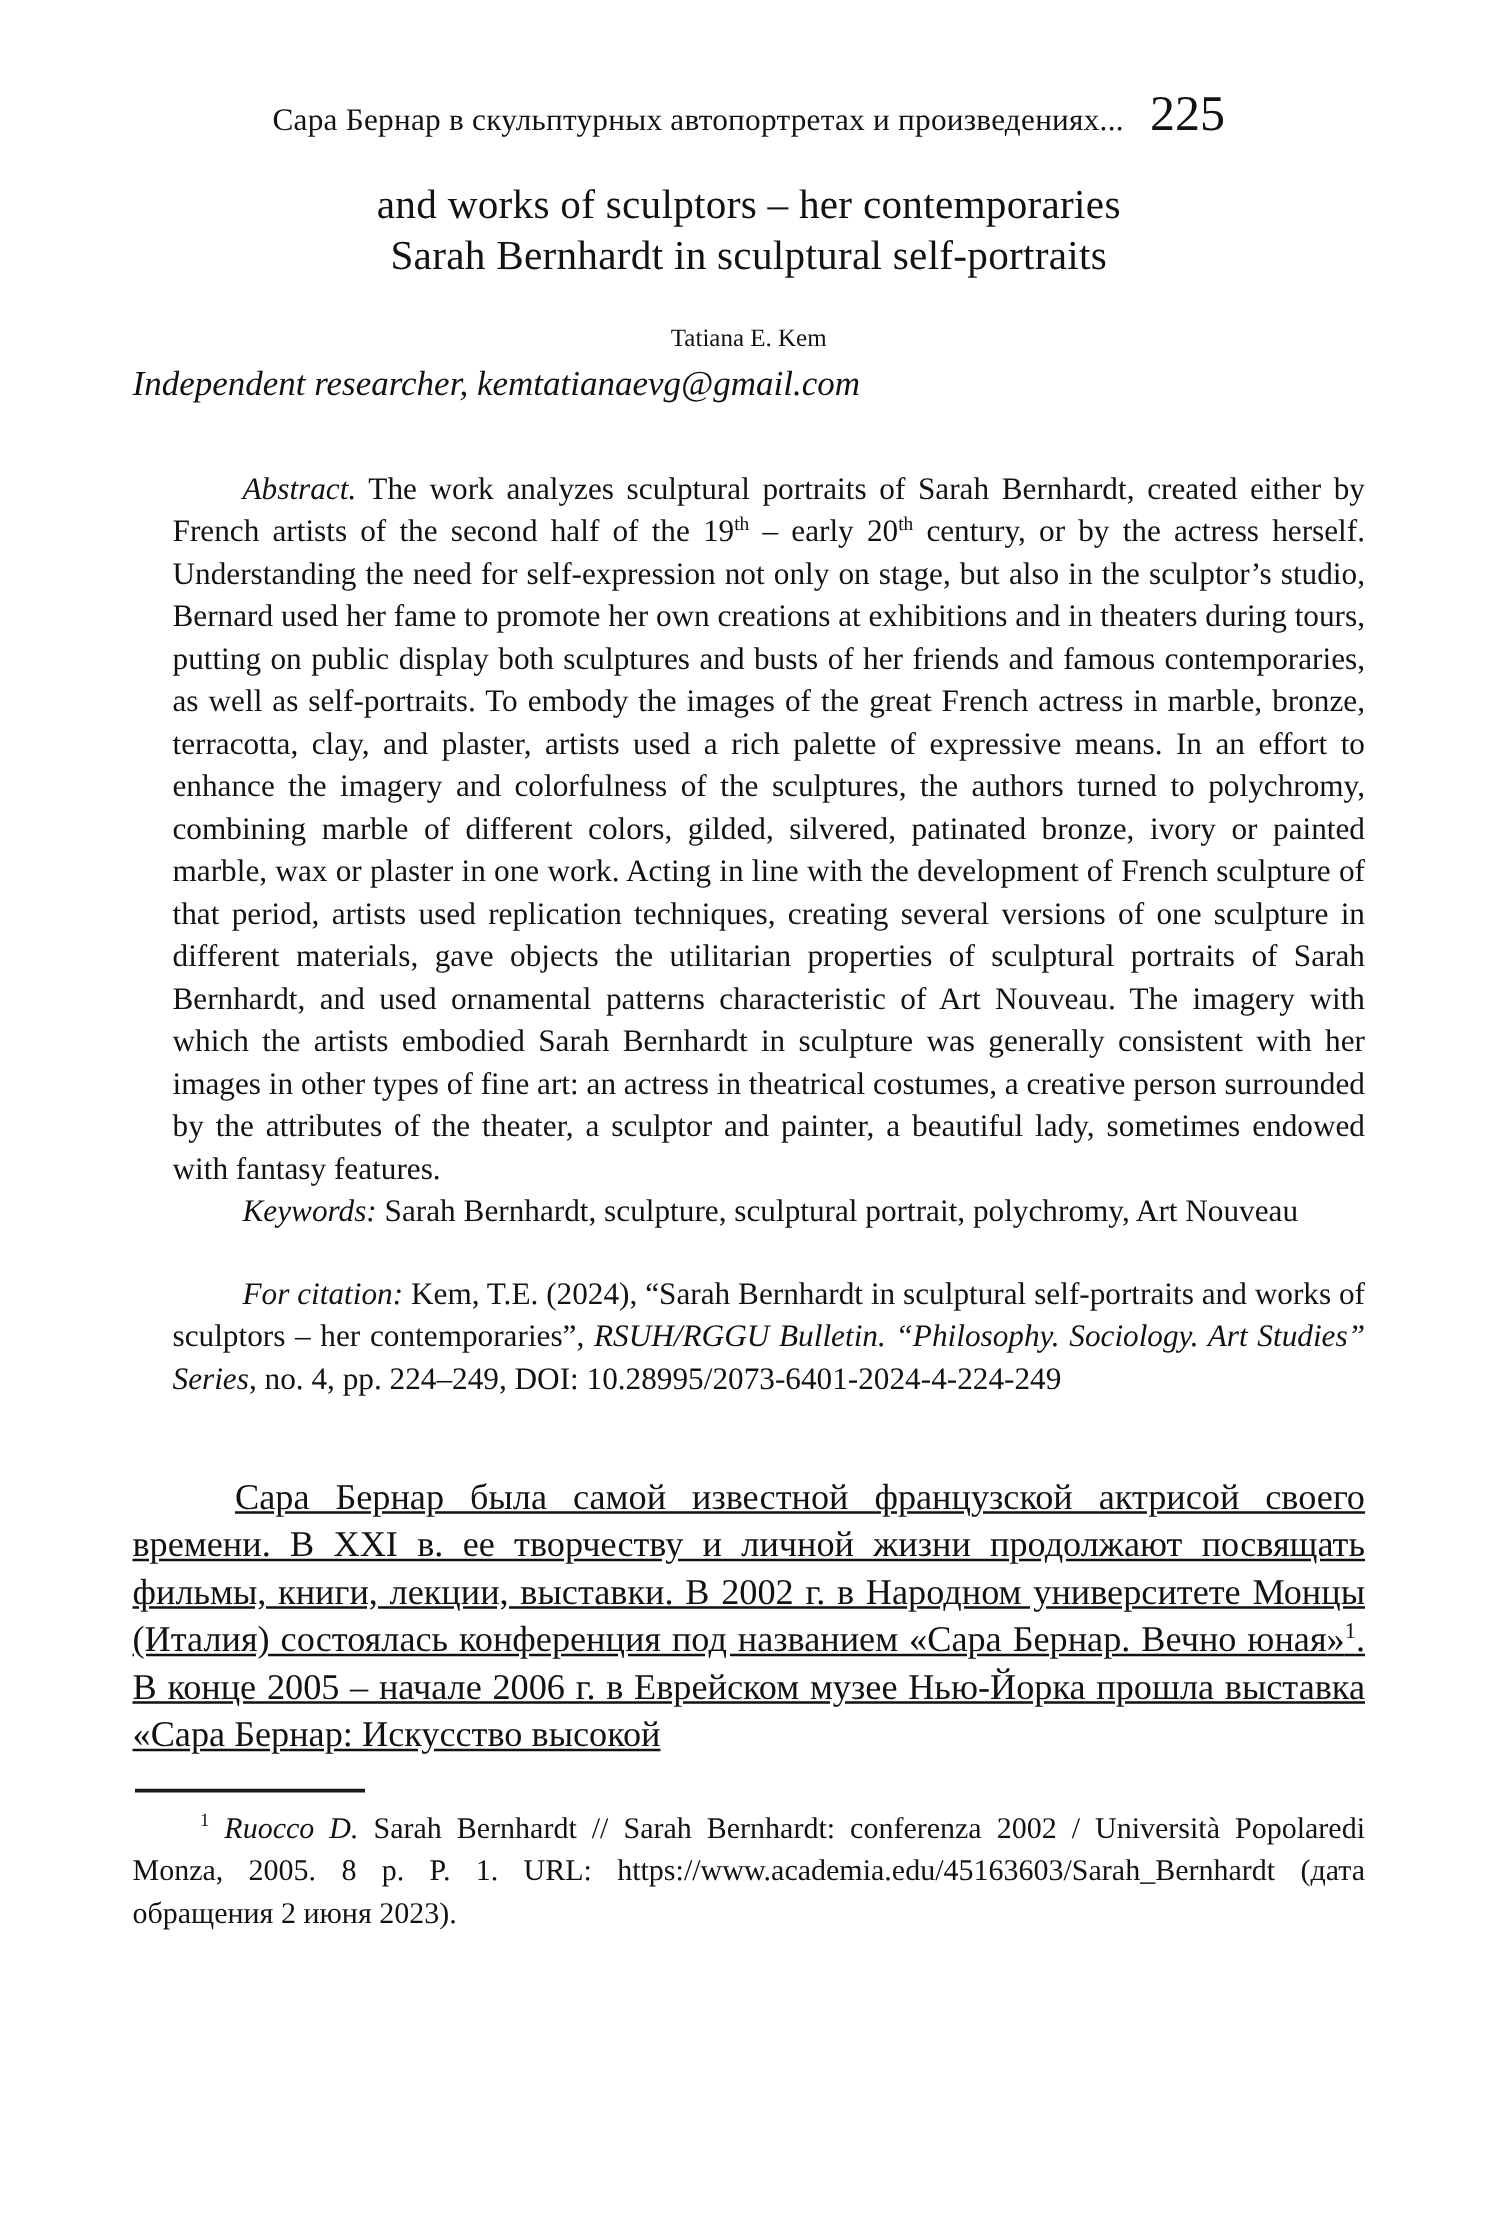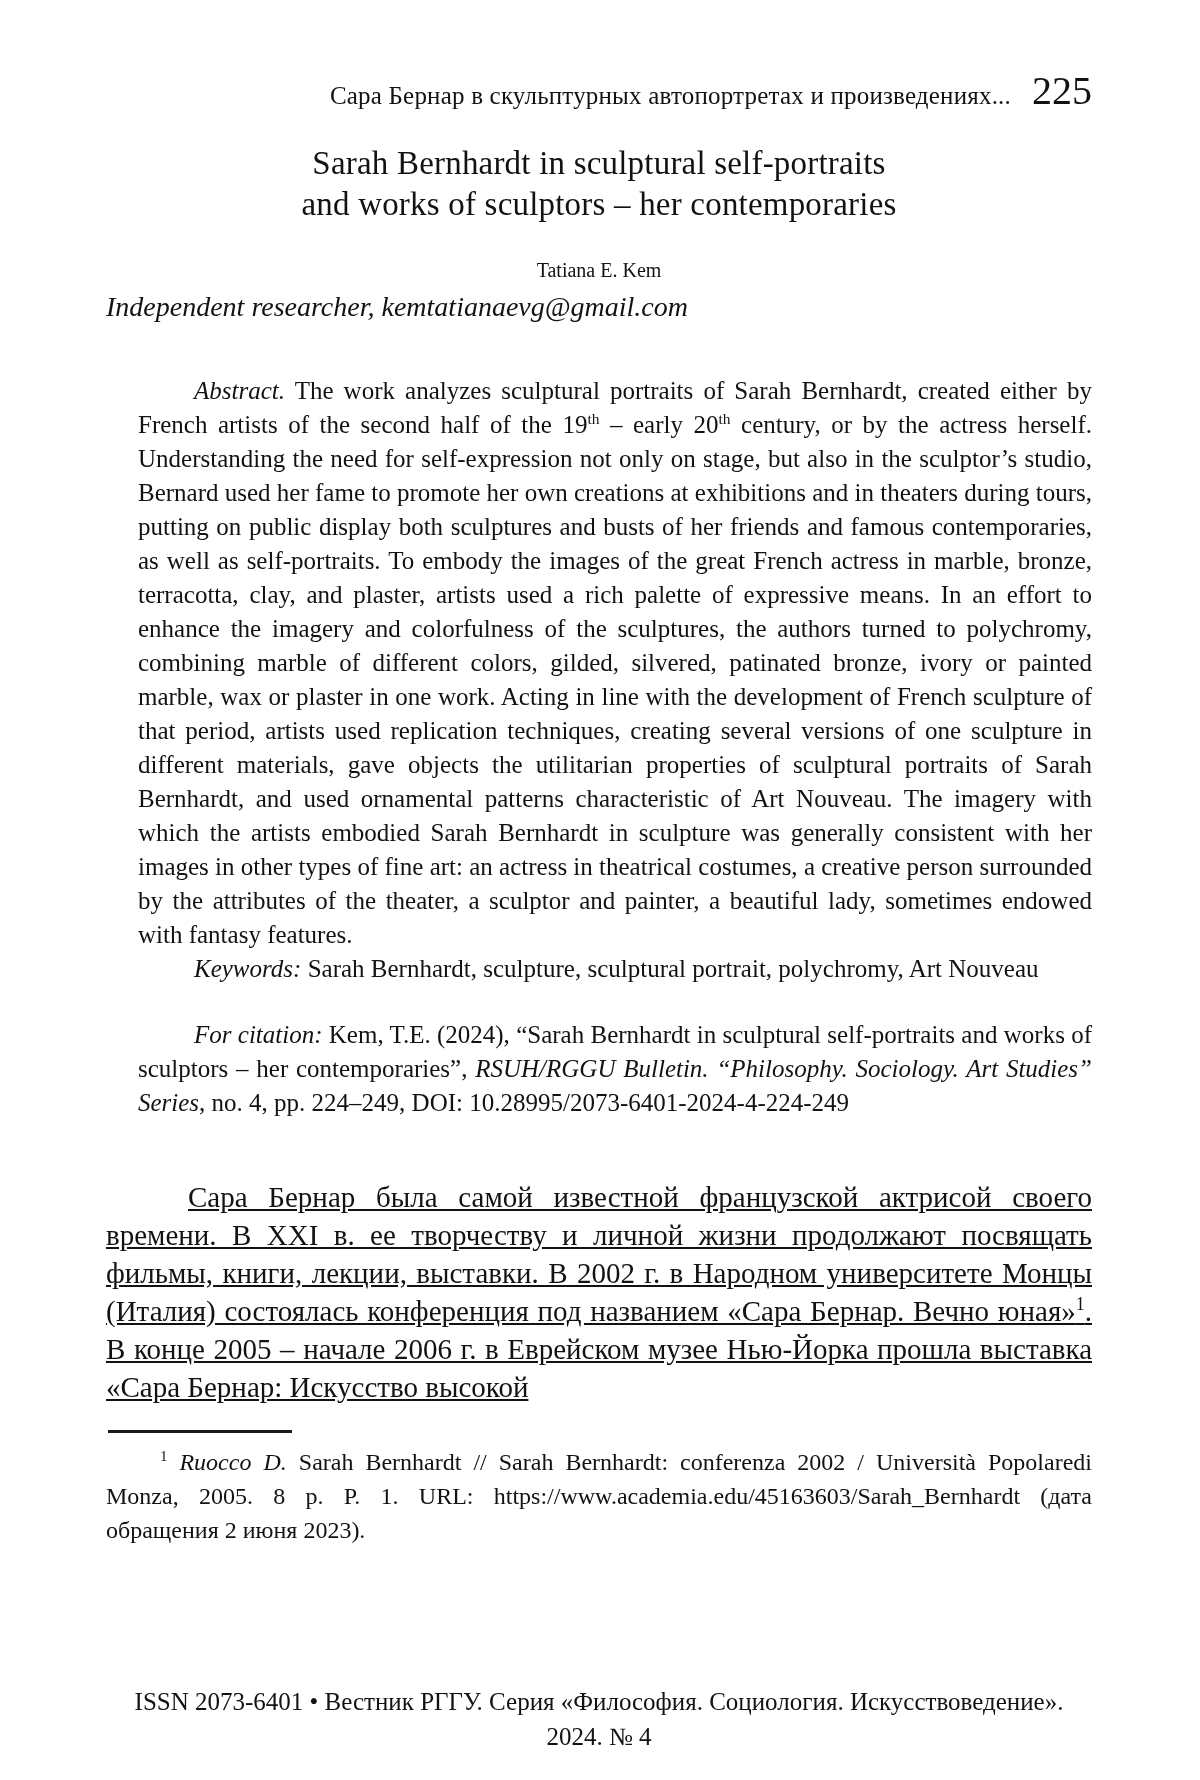--- a/index.html
+++ b/index.html
@@ -10,21 +10,21 @@
     box-sizing: border-box;
     background: #ffffff;
     color: #121212;
     font-family: "Liberation Serif", serif;
     padding: 76px 108px 0 106px;
     overflow: hidden;
   }
   
   .running-head {
     display: flex;
-    justify-content: flex-end;
+    justify-content: center;
     align-items: baseline;
     font-size: 25px;
     line-height: 30px;
     gap: 21px;
   }
   .running-head .rh-title { letter-spacing: 0.2px; }
   .running-head .rh-page { font-size: 40px; }
   
   .article-title {
     margin: 32px 0 0 0;
@@ -104,40 +104,36 @@
 <body>
 
 <div class="page">
 
   <div class="running-head">
     <span class="rh-title">Сара Бернар в скульптурных автопортретах и произведениях...</span>
     <span class="rh-page">225</span>
   </div>
 
   <h1 class="article-title">
+      <span>and works of sculptors – her contemporaries</span>
       <span>Sarah Bernhardt in sculptural self-portraits</span>
-      <span>and works of sculptors – her contemporaries</span>
     </h1>
 
   <div class="author-name">Tatiana E. Kem</div>
   <div class="author-affiliation">Independent researcher, kemtatianaevg@gmail.com</div>
 
   <div class="abstract-block">
     <p class="abstract"><span class="lead-italic">Abstract.</span><span> The work analyzes sculptural portraits of Sarah Bernhardt, created either by French artists of the second half of the 19</span><sup>th</sup><span> – early 20</span><sup>th</sup><span> century, or by the actress herself. Understanding the need for self-expression not only on stage, but also in the sculptor’s studio, Bernard used her fame to promote her own creations at exhibitions and in theaters during tours, putting on public display both sculptures and busts of her friends and famous contemporaries, as well as self-portraits. To embody the images of the great French actress in marble, bronze, terracotta, clay, and plaster, artists used a rich palette of expressive means. In an effort to enhance the imagery and colorfulness of the sculptures, the authors turned to polychromy, combining marble of different colors, gilded, silvered, patinated bronze, ivory or painted marble, wax or plaster in one work. Acting in line with the development of French sculpture of that period, artists used replication techniques, creating several versions of one sculpture in different materials, gave objects the utilitarian properties of sculptural portraits of Sarah Bernhardt, and used ornamental patterns characteristic of Art Nouveau. The imagery with which the artists embodied Sarah Bernhardt in sculpture was generally consistent with her images in other types of fine art: an actress in theatrical costumes, a creative person surrounded by the attributes of the theater, a sculptor and painter, a beautiful lady, sometimes endowed with fantasy features.</span></p>
     <p class="keywords"><span class="lead-italic">Keywords:</span><span> Sarah Bernhardt, sculpture, sculptural portrait, polychromy, Art Nouveau</span></p>
     <p class="citation"><span class="lead-italic">For citation:</span><span> Kem, T.E. (2024), “Sarah Bernhardt in sculptural self-portraits and works of sculptors – her contemporaries”, </span><span class="journal-italic">RSUH/RGGU Bulletin. “Philosophy. Sociology. Art Studies” Series</span><span>, no. 4, pp. 224–249, DOI: 10.28995/2073-6401-2024-4-224-249</span></p>
   </div>
 
   <div class="body-ru">
     <p><span>Сара Бернар была самой известной французской актрисой своего времени. В XXI в. ее творчеству и личной жизни продолжают посвящать фильмы, книги, лекции, выставки. В 2002 г. в Народном университете Монцы (Италия) состоялась конференция под названием «Сара Бернар. Вечно юная»</span><sup>1</sup><span>. В конце 2005 – начале 2006 г. в Еврейском музее Нью-Йорка прошла выставка «Сара Бернар: Искусство высокой</span></p>
   </div>
 
   <div class="footnote-area">
     <hr class="footnote-rule">
     <p><sup>1</sup> <span class="lead-italic">Ruocco D.</span><span> Sarah Bernhardt // Sarah Bernhardt: conferenza 2002 / Università Popolaredi Monza, 2005. 8 p. P. 1. URL: https://www.academia.edu/45163603/Sarah_Bernhardt (дата обращения 2 июня 2023).</span></p>
   </div>
 
-  <div class="page-footer">
-    <div>ISSN 2073-6401 • Вестник РГГУ. Серия «Философия. Социология. Искусствоведение».</div>
-    <div>2024. № 4</div>
-  </div>
 
 </div>
 
 </body></html>

